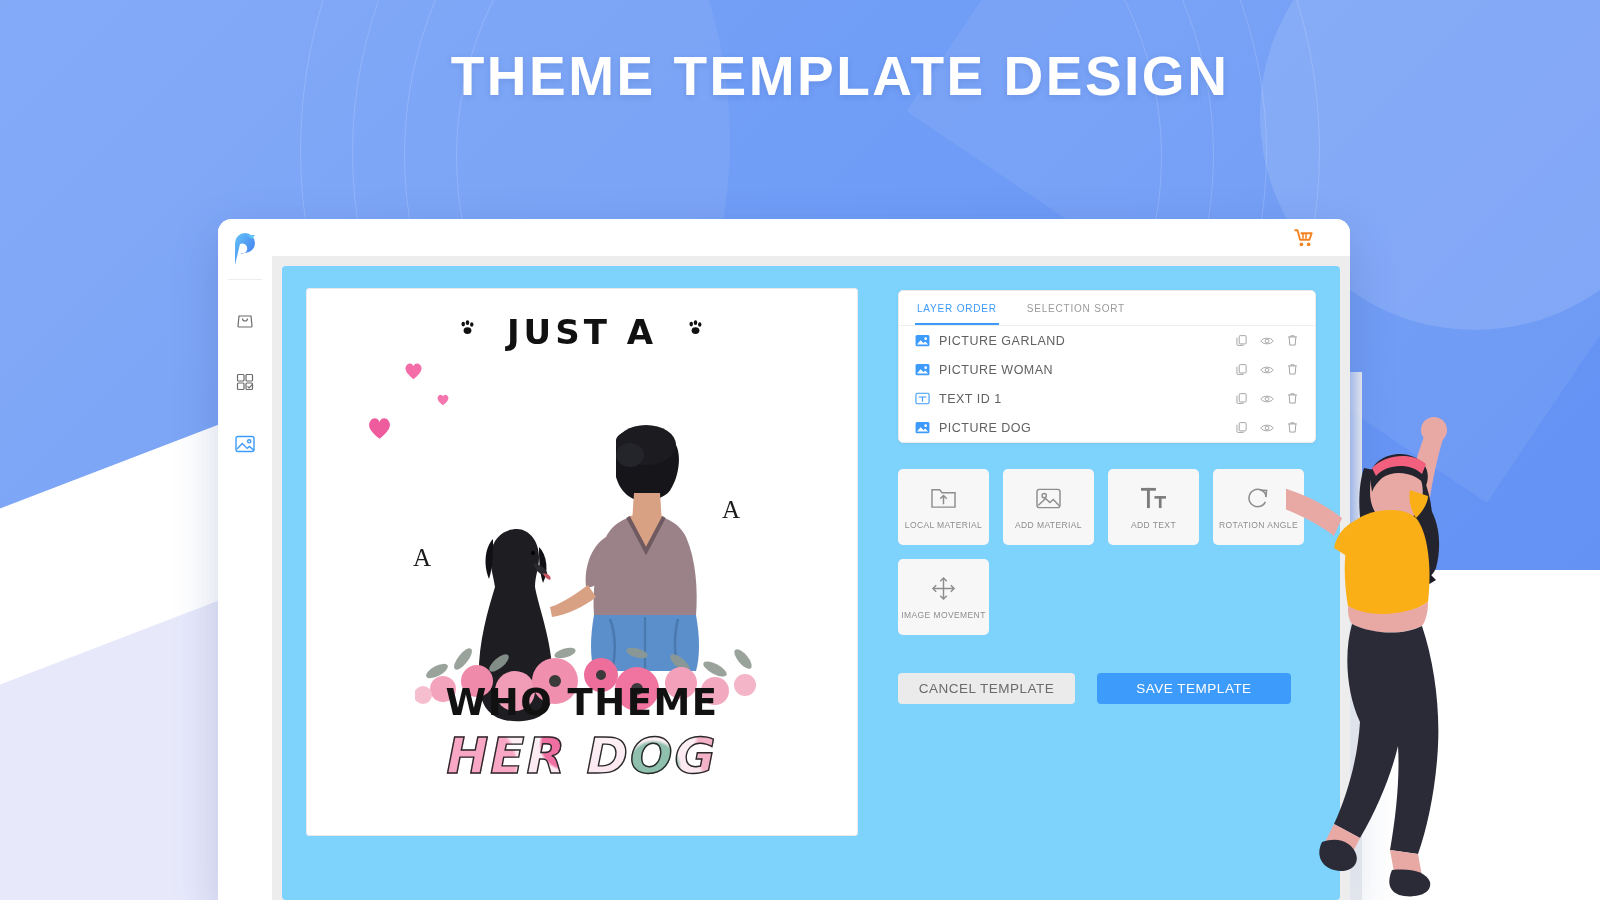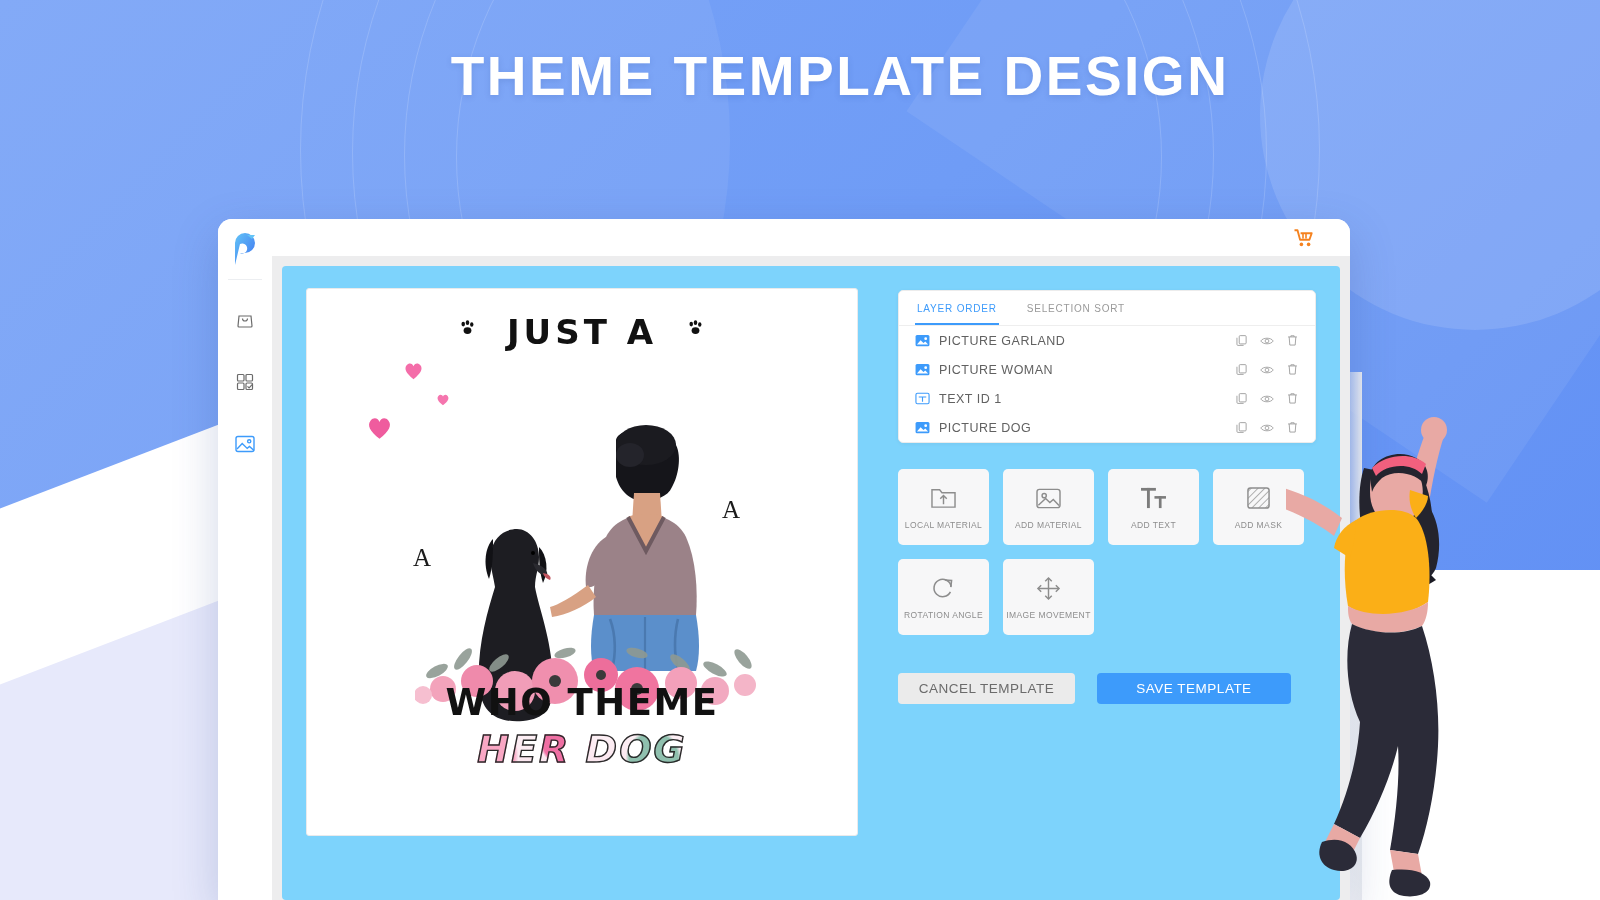--- a/index.html
+++ b/index.html
@@ -168,21 +168,21 @@
       radial-gradient(circle at 12% 40%, #f173a8 0 9%, transparent 10%),
       radial-gradient(circle at 30% 65%, #f9a7c4 0 11%, transparent 12%),
       radial-gradient(circle at 47% 30%, #ef6fa3 0 8%, transparent 9%),
       radial-gradient(circle at 63% 70%, #8fc0ae 0 7%, transparent 8%),
       radial-gradient(circle at 79% 35%, #f4b2c9 0 10%, transparent 11%),
       radial-gradient(circle at 90% 68%, #f0d27a 0 7%, transparent 8%),
       radial-gradient(circle at 20% 85%, #9ec9b6 0 6%, transparent 7%),
       linear-gradient(180deg, #fdf2f6 0%, #fbe4ee 100%);
   }
   .w-woman { top: 58px; font-size: 62px; letter-spacing: 1px; }
-  .w-herdog { top: 438px; font-size: 38px; letter-spacing: 2px; font-style: italic; }
+  .w-herdog { top: 438px; font-size: 50px; letter-spacing: 2px; font-style: italic; }
 
   .blk-word {
     position: absolute; left: 0; width: 100%;
     text-align: center; font-weight: bold; color: #111;
     font-family: "DejaVu Sans", sans-serif;
   }
   .w-wholoves { top: 392px; font-size: 37px; letter-spacing: 1.5px; }
 
   .heart { position: absolute; }
   .heart svg { display: block; }
@@ -622,33 +622,20 @@
                 <svg width="27" height="24" viewBox="0 0 28 25" fill="#7c7c7c">
                   <rect x="1" y="2" width="15.5" height="2.9"></rect>
                   <rect x="7.2" y="2" width="3" height="21"></rect>
                   <rect x="15" y="10.5" width="12" height="2.7"></rect>
                   <rect x="19.6" y="10.5" width="2.8" height="12.5"></rect>
                 </svg>
               </span>
               <span class="tool-lbl">ADD TEXT</span>
             </div>
 
-            <div class="tool-btn">
-              <span class="tool-ico">
-                <svg width="25" height="24" viewBox="0 0 26 25">
-                  <defs>
-                    <pattern id="hatch" width="5" height="5" patternUnits="userSpaceOnUse" patternTransform="rotate(45)">
-                      <line x1="0" y1="0" x2="0" y2="5" stroke="#8d8d8d" stroke-width="1.4"></line>
-                    </pattern>
-                  </defs>
-                  <rect x="2" y="2" width="22" height="21" rx="2.5" fill="url(#hatch)" stroke="#8d8d8d" stroke-width="1.5"></rect>
-                </svg>
-              </span>
-              <span class="tool-lbl">ADD MASK</span>
-            </div>
 
             <div class="tool-btn">
               <span class="tool-ico">
                 <svg width="25" height="25" viewBox="0 0 26 26" fill="none" stroke="#8d8d8d" stroke-width="1.6">
                   <path d="M21 11 A9 9 0 1 0 20.2 16.5"></path>
                   <path d="M14.4 4.2 L21.4 4.6 L20.6 11.6"></path>
                 </svg>
               </span>
               <span class="tool-lbl">ROTATION ANGLE</span>
             </div>

